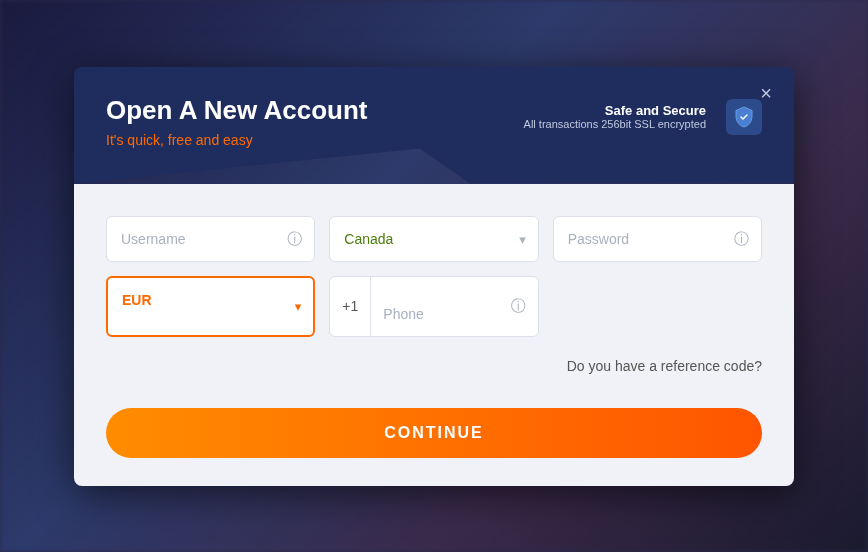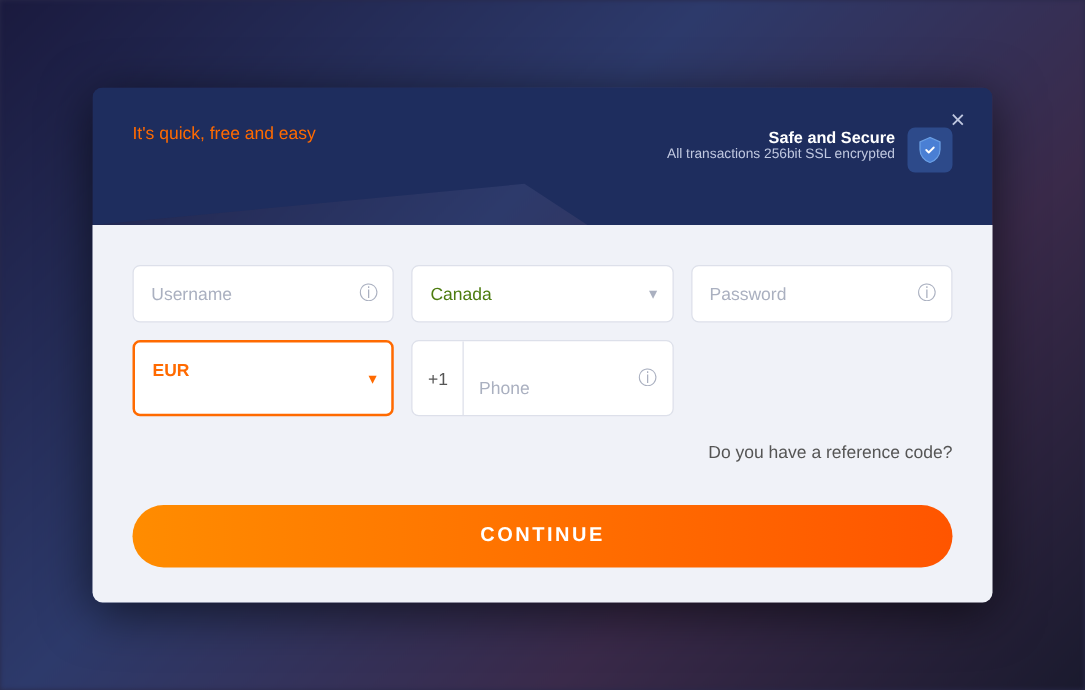--- a/index.html
+++ b/index.html
@@ -54,21 +54,22 @@
     }
 
     .modal-header-left .subtitle {
       color: #ff6a00;
       font-size: 14px;
       font-weight: 500;
     }
 
     .modal-header-right {
       display: flex;
-      gap: 10px;
+      align-items: center;
+      gap: 20px;
       padding-top: 4px;
       margin-left: 36px;
     }
 
     .secure-text {
       text-align: right;
     }
 
     .secure-text .secure-title {
       color: #ffffff;
@@ -246,20 +247,21 @@
   </style>
 </head>
 <body>
 
 <div class="bg-overlay"></div>
 
 <div class="modal-wrapper">
 
   <div class="modal-header">
     <div class="modal-header-left">
+      <h1>Open A New Account</h1>
       <div class="subtitle">It's quick, free and easy</div>
     </div>
     <div class="modal-header-right">
       <div class="secure-text">
         <div class="secure-title">Safe and Secure</div>
         <div class="secure-sub">All transactions 256bit SSL encrypted</div>
       </div>
       <div class="shield-icon-wrap">
         <svg width="20" height="22" viewBox="0 0 20 22" fill="none" xmlns="http://www.w3.org/2000/svg">
           <path d="M10 1L2 4.5V10.5C2 15.3 5.4 19.8 10 21C14.6 19.8 18 15.3 18 10.5V4.5L10 1Z" fill="#4a7fd4" stroke="#6a9fe4" stroke-width="1"></path>

